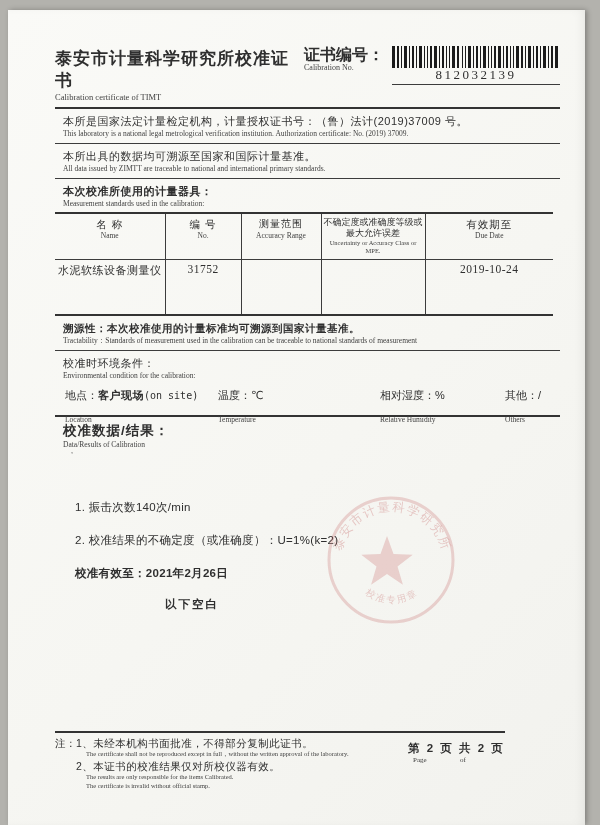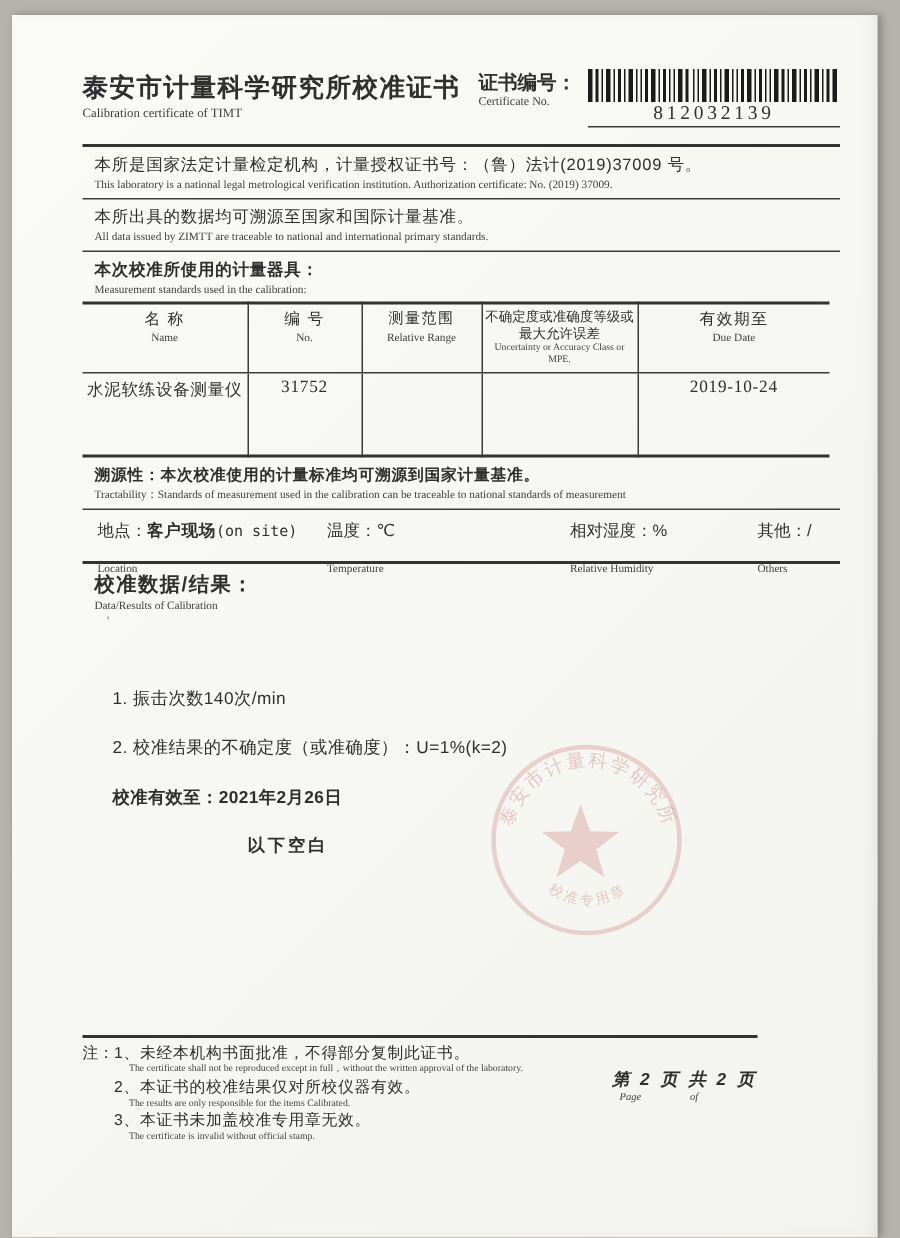--- a/index.html
+++ b/index.html
@@ -18,21 +18,21 @@
   .content{position:relative;padding:36px 25px 0 47px;width:505px;box-sizing:content-box;}
   .rule{height:0;border-top:1.5px solid #3c3c3c;}
   .rule-thick{height:0;border-top:2px solid #333;}
   .en{font-family:"Liberation Serif","DejaVu Serif",serif;color:#3f3f3f;}
 
   
   .hdr{display:flex;justify-content:space-between;align-items:flex-start;min-height:46px;}
   .hdr-title-cn{font-size:17px;font-weight:bold;letter-spacing:1px;line-height:22px;padding-top:2px;}
   .hdr-title-en{font-size:8.5px;line-height:11px;}
   .hdr-right{display:flex;gap:8px;}
-  .certlabel-cn{font-size:13px;font-weight:bold;line-height:17px;white-space:nowrap;}
+  .certlabel-cn{font-size:16px;font-weight:bold;line-height:17px;white-space:nowrap;}
   .certlabel-en{font-size:8px;line-height:10px;}
   .barcode-wrap{width:168px;border-bottom:1.5px solid #3c3c3c;padding-bottom:2px;}
   .barcode{display:block;}
   .certnum{font-family:"Liberation Serif","DejaVu Serif",serif;font-size:13px;letter-spacing:2.5px;text-align:center;line-height:14px;}
 
   
   .stmt{padding:5px 0 4px 8px;}
   .stmt-cn{font-size:11px;line-height:15px;letter-spacing:.5px;}
   .stmt-en{font-size:7.5px;line-height:10px;}
   .sec-head-cn{font-size:11px;font-weight:bold;line-height:15px;letter-spacing:.5px;}
@@ -74,41 +74,41 @@
   .stamp{position:absolute;left:316px;top:483px;opacity:.55;}
 
   
   .footer{position:relative;margin-top:119px;}
   .footer .rule-thick{width:450px;}
   .notes{padding-top:4px;display:flex;}
   .note-label{font-size:10.5px;line-height:13px;white-space:nowrap;}
   .note-item-cn{font-size:10.5px;line-height:13px;letter-spacing:.5px;}
   .note-item-en{font-size:6.5px;line-height:8.5px;padding-left:10px;}
   .note-item{margin-bottom:1px;}
-  .pageblock{position:absolute;left:353px;top:22px;font-style:italic;}
+  .pageblock{position:absolute;left:353px;top:10px;}
   .page-cn{font-size:11.5px;font-weight:bold;letter-spacing:2px;white-space:nowrap;}
   .page-en{position:relative;height:10px;font-size:7px;}
   .page-en .pg{position:absolute;left:5px;top:0;}
   .page-en .of{position:absolute;left:52px;top:0;}
 </style>
 </head>
 <body>
 
 <div class="paper">
   <div class="content">
 
     <div class="hdr">
       <div>
         <div class="hdr-title-cn">泰安市计量科学研究所校准证书</div>
         <div class="hdr-title-en en">Calibration certificate of TIMT</div>
       </div>
       <div class="hdr-right">
         <div>
           <div class="certlabel-cn">证书编号：</div>
-          <div class="certlabel-en en">Certificate No.</div>
+          <div class="certlabel-en en">Calibration No.</div>
         </div>
         <div class="barcode-wrap">
           <svg class="barcode" width="168" height="22" viewBox="0 0 168 22">
             <g fill="#1b1b1b">
               <rect x="0" width="3" height="22"></rect>
                 <rect x="5" width="2" height="22"></rect>
                 <rect x="9" width="1" height="22"></rect>
               <rect x="12" width="3" height="22"></rect>
                 <rect x="17" width="1" height="22"></rect>
                 <rect x="20" width="2" height="22"></rect>
@@ -189,21 +189,21 @@
         <th>
           <div class="th-cn">名 称</div>
           <div class="th-en en">Name</div>
         </th>
         <th>
           <div class="th-cn">编 号</div>
           <div class="th-en en">No.</div>
         </th>
         <th>
           <div class="th-cn" style="font-size:10px;">测量范围</div>
-          <div class="th-en en">Relative Range</div>
+          <div class="th-en en">Accuracy Range</div>
         </th>
         <th>
           <div class="th-cn small">不确定度或准确度等级或最大允许误差</div>
           <div class="th-en small en">Uncertainty or Accuracy Class or MPE.</div>
         </th>
         <th>
           <div class="th-cn">有效期至</div>
           <div class="th-en en">Due Date</div>
         </th>
       </tr>
@@ -216,20 +216,24 @@
       </tr>
     </tbody>
       </table>
 
     <div class="stmt">
       <div class="stmt-cn" style="font-weight:bold;font-size:10.5px;">溯源性：本次校准使用的计量标准均可溯源到国家计量基准。</div>
       <div class="stmt-en en">Tractability：Standards of measurement used in the calibration can be traceable to national standards of measurement</div>
     </div>
     <div class="rule"></div>
 
+    <div class="stmt" style="padding-bottom:0;">
+      <div class="sec-head-cn" style="font-weight:normal;">校准时环境条件：</div>
+      <div class="sec-head-en en">Environmental condition for the calibration:</div>
+    </div>
     <div class="env-fields">
       <div class="env-item" style="left:10px;">
         <span class="env-label"><span>地点：</span><b>客户现场</b><span class="mono">(on site)</span></span>
         <span class="env-en en" style="left:0;">Location</span>
       </div>
       <div class="env-item" style="left:163px;">
         <span class="env-label"><span>温度：</span><span>℃</span></span>
         <span class="env-en en" style="left:0;">Temperature</span>
       </div>
       <div class="env-item" style="left:325px;">
@@ -263,21 +267,20 @@
         <div>
           <div class="note-item">
             <div class="note-item-cn">1、未经本机构书面批准，不得部分复制此证书。</div>
             <div class="note-item-en en">The certificate shall not be reproduced except in full，without the written approval of the laboratory.</div>
           </div>
           <div class="note-item">
             <div class="note-item-cn">2、本证书的校准结果仅对所校仪器有效。</div>
             <div class="note-item-en en">The results are only responsible for the items Calibrated.</div>
           </div>
           <div class="note-item">
-            <div class="note-item-cn">3、本证书未加盖校准专用章无效。</div>
             <div class="note-item-en en">The certificate is invalid without official stamp.</div>
           </div>
         </div>
       </div>
       <div class="pageblock">
         <div class="page-cn">第 2 页 共 2 页</div>
         <div class="page-en en">
           <span class="pg">Page</span>
           <span class="of">of</span>
         </div>

